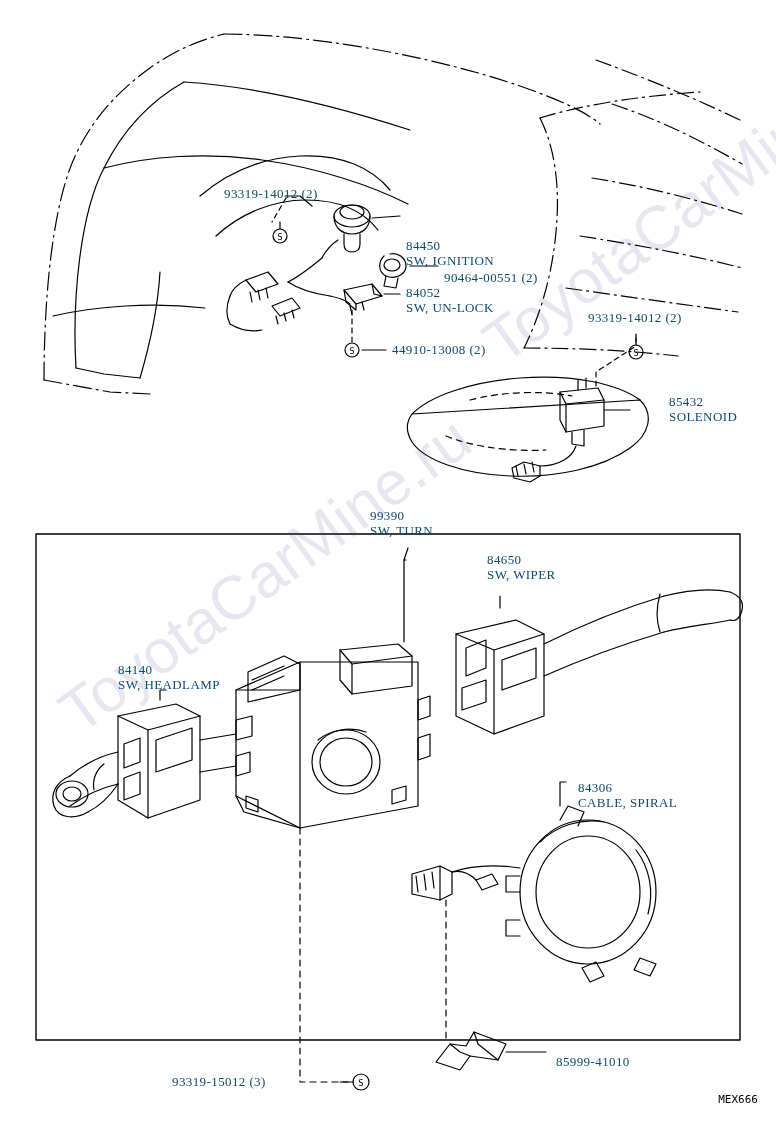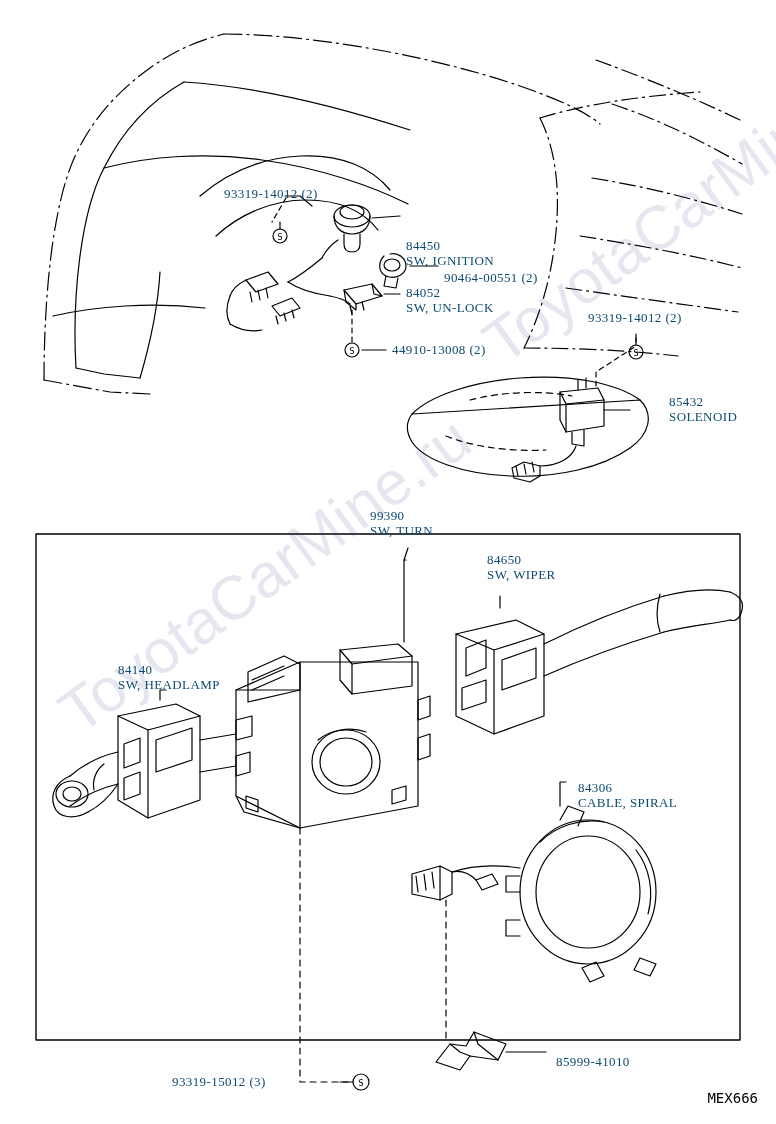--- a/index.html
+++ b/index.html
@@ -54,21 +54,21 @@
   .wm2 {
     left: 470px;
     top: 320px;
     transform: rotate(-36deg);
     transform-origin: 0 0;
   }
   .code-label {
     position: absolute;
     right: 18px;
     bottom: 18px;
-    font-size: 14px;
+    font-size: 11px;
     font-family: "DejaVu Sans Mono", monospace;
   }
 </style>
 </head>
 <body>
 
 <div id="diagram-root">
 
   <svg class="svg-layer" viewBox="0 0 776 1124" xmlns="http://www.w3.org/2000/svg">
     <g fill="none" stroke="#000" stroke-width="1.2" stroke-linecap="round" stroke-linejoin="round">

